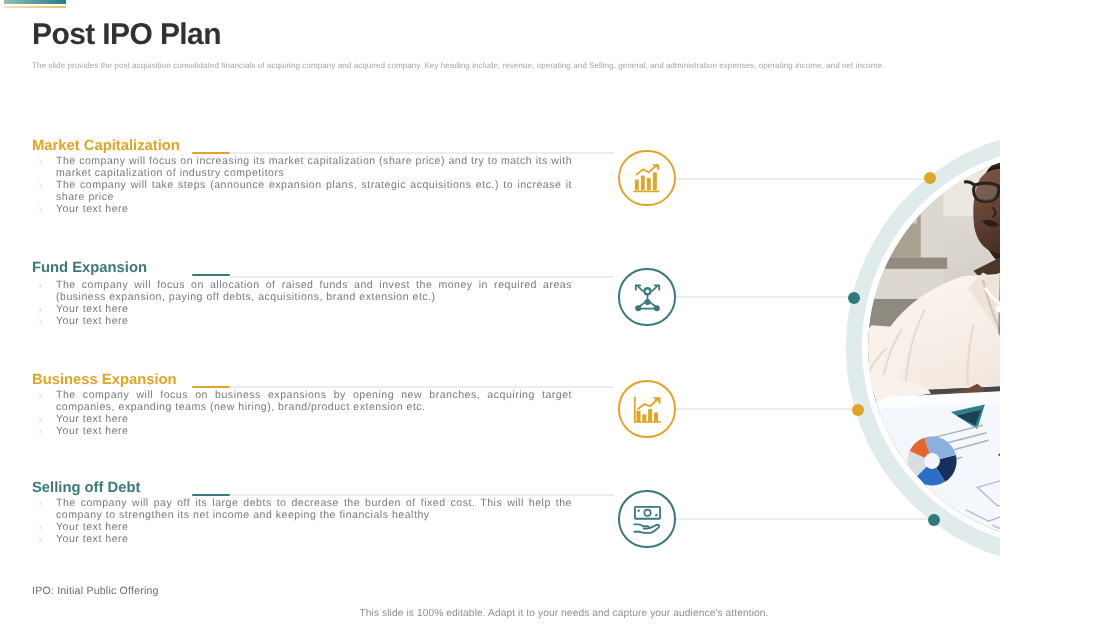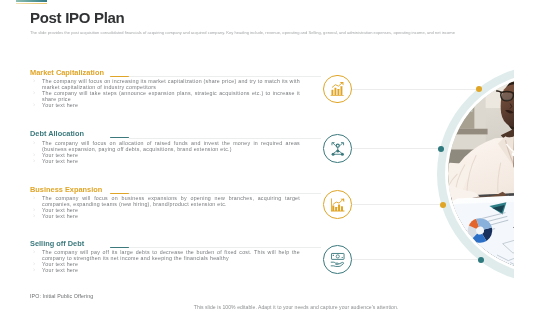--- a/index.html
+++ b/index.html
@@ -1,17 +1,17 @@
 <!DOCTYPE html>
 <html><head>
 <meta charset="utf-8">
 <style>
   html,body{margin:0;padding:0;}
   body{width:560px;height:315px;background:#ffffff;font-family:"Liberation Sans",sans-serif;overflow:hidden;}
-  .slide{position:absolute;left:16px;top:0;width:498px;height:315px;background:#fff;overflow:hidden;}
+  .slide{position:absolute;left:2px;top:0;width:498px;height:315px;background:#fff;overflow:hidden;}
 
   
   .stripe{position:absolute;height:1px;}
   #stripe-teal{left:0;top:0.3px;width:31px;height:1.3px;background:linear-gradient(90deg,#8fbfb1,#2f7a84);}
   #stripe-gold{left:0;top:3.0px;width:31px;height:1.1px;background:linear-gradient(90deg,#f4e2b2,#e9c469);}
 
   #title{position:absolute;left:14px;top:11px;font-size:15px;font-weight:bold;color:#303234;letter-spacing:-0.3px;line-height:14px;}
   #subtitle{position:absolute;left:14px;top:29.5px;width:498px;font-size:4.05px;line-height:6.4px;color:#a3a5a7;letter-spacing:0.02px;}
 
   .section{position:absolute;left:0;width:560px;}
@@ -59,21 +59,21 @@
                 <path d="M2.6 1.6 L5.4 5 L2.6 8.4" fill="none" stroke="#d3d5d7" stroke-width="1.5" stroke-linecap="round" stroke-linejoin="round"></path>
               </svg></span><span>The company will take steps (announce expansion plans, strategic acquisitions etc.) to increase it share price</span></div>
           <div class="bl"><span class="chev"><svg viewBox="0 0 8 10" width="2.4" height="3.6">
                 <path d="M2.6 1.6 L5.4 5 L2.6 8.4" fill="none" stroke="#d3d5d7" stroke-width="1.5" stroke-linecap="round" stroke-linejoin="round"></path>
               </svg></span><span>Your text here</span></div>
         </div>
         <div class="sec-rule-strong" style="background: rgb(224, 165, 38); left: 94px; width: 19px;"></div>
         <div class="sec-rule-faint" style="left: 113px; width: 192px;"></div>
       </div>
       <div class="section" style="top: 129px;">
-        <div class="sec-title" style="color: rgb(59, 121, 125);">Debt Allocation</div>
+        <div class="sec-title" style="color: rgb(59, 121, 125);">Fund Expansion</div>
         <div class="bullets">
           <div class="bl"><span class="chev"><svg viewBox="0 0 8 10" width="2.4" height="3.6">
                 <path d="M2.6 1.6 L5.4 5 L2.6 8.4" fill="none" stroke="#d3d5d7" stroke-width="1.5" stroke-linecap="round" stroke-linejoin="round"></path>
               </svg></span><span>The company will focus on allocation of raised funds and invest the money in required areas (business expansion, paying off debts, acquisitions, brand extension etc.)</span></div>
           <div class="bl"><span class="chev"><svg viewBox="0 0 8 10" width="2.4" height="3.6">
                 <path d="M2.6 1.6 L5.4 5 L2.6 8.4" fill="none" stroke="#d3d5d7" stroke-width="1.5" stroke-linecap="round" stroke-linejoin="round"></path>
               </svg></span><span>Your text here</span></div>
           <div class="bl"><span class="chev"><svg viewBox="0 0 8 10" width="2.4" height="3.6">
                 <path d="M2.6 1.6 L5.4 5 L2.6 8.4" fill="none" stroke="#d3d5d7" stroke-width="1.5" stroke-linecap="round" stroke-linejoin="round"></path>
               </svg></span><span>Your text here</span></div>

